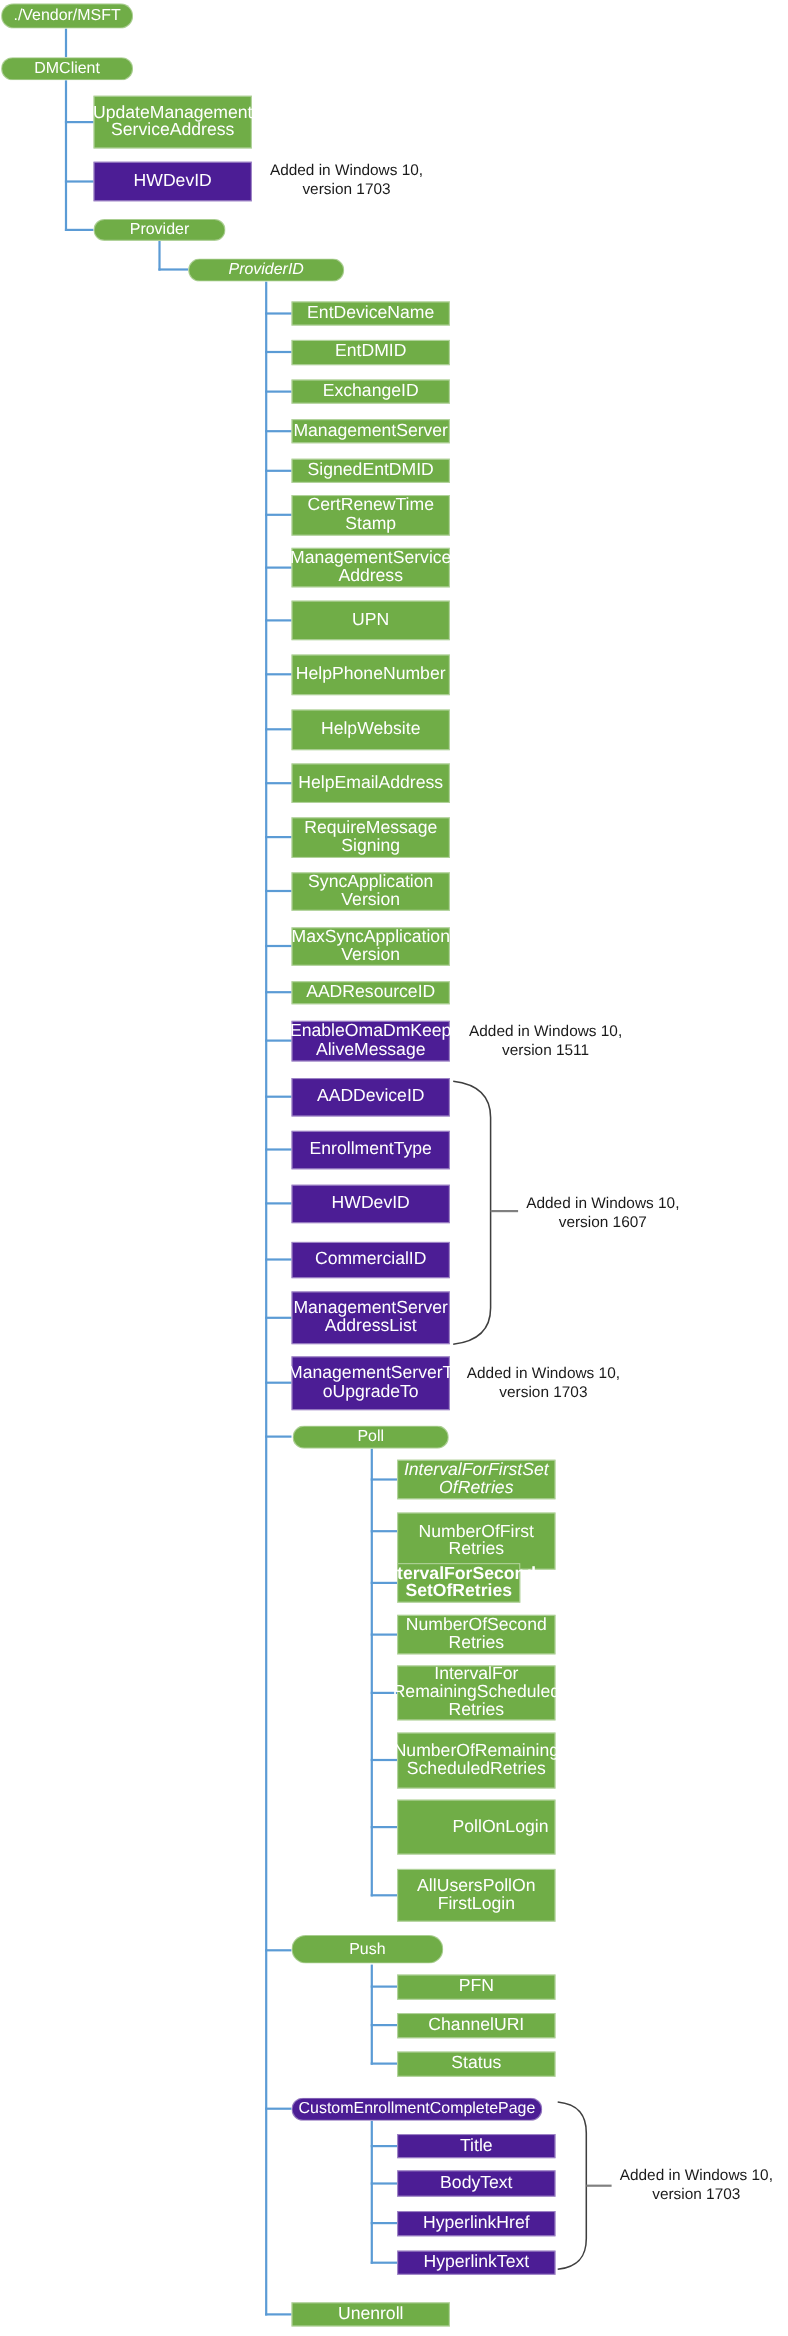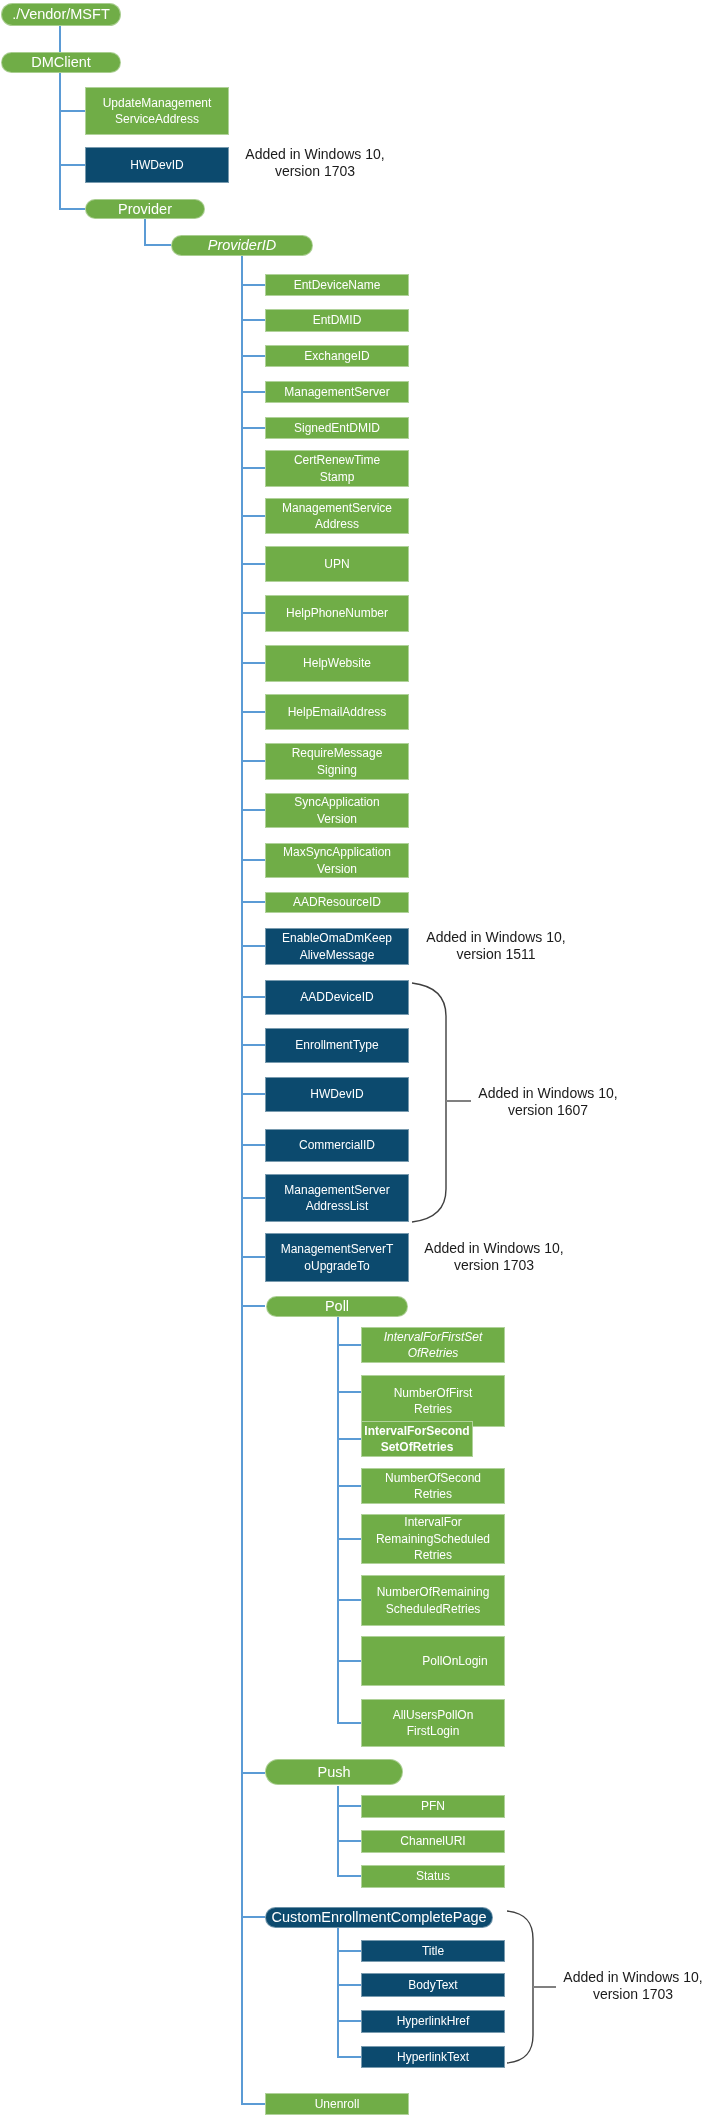--- a/index.html
+++ b/index.html
@@ -9,26 +9,26 @@
     background:#ffffff;
     font-family:"Liberation Sans", sans-serif;
     overflow:hidden;
   }
   .node{
     position:absolute;
     display:flex;align-items:center;justify-content:center;
     color:#ffffff;text-align:center;
     white-space:pre-line;
     box-sizing:border-box;
-    font-size:12px;line-height:16.5px;
+    font-size:16px;line-height:16.5px;
   }
   .rect{border:1px solid rgba(255,255,255,.45);}
   .pill{border-radius:999px;border:1px solid rgba(255,255,255,.40);font-size:14.5px;}
   .green{background:#70AD47;}
-  .blue{background:#0c4a6e;}
+  .blue{background:#4c1d95;}
   .italic{font-style:italic;}
   .line{position:absolute;background:#5B9BD5;}
   .annotation{
     position:absolute;color:#1a1a1a;text-align:center;
     white-space:pre-line;font-size:14px;line-height:17px;
   }
   svg.braces{position:absolute;left:0;top:0;pointer-events:none;}
 </style>
 </head>
 <body>

